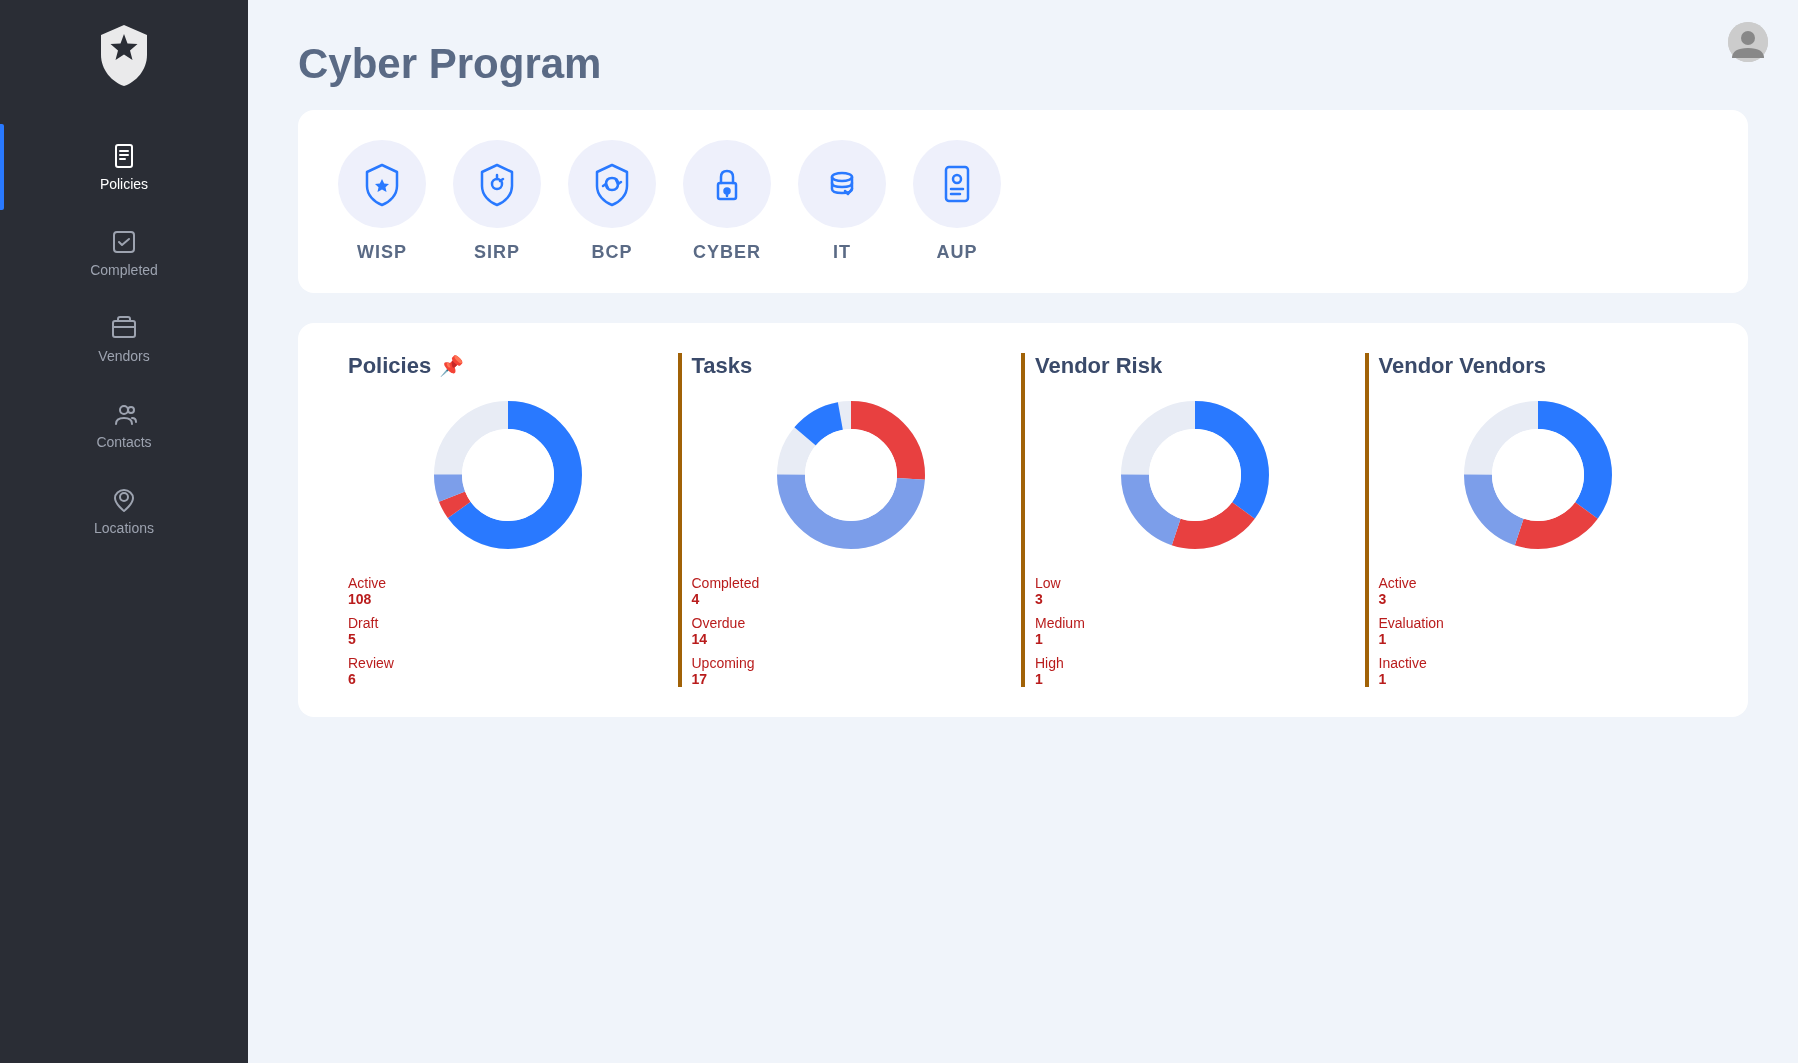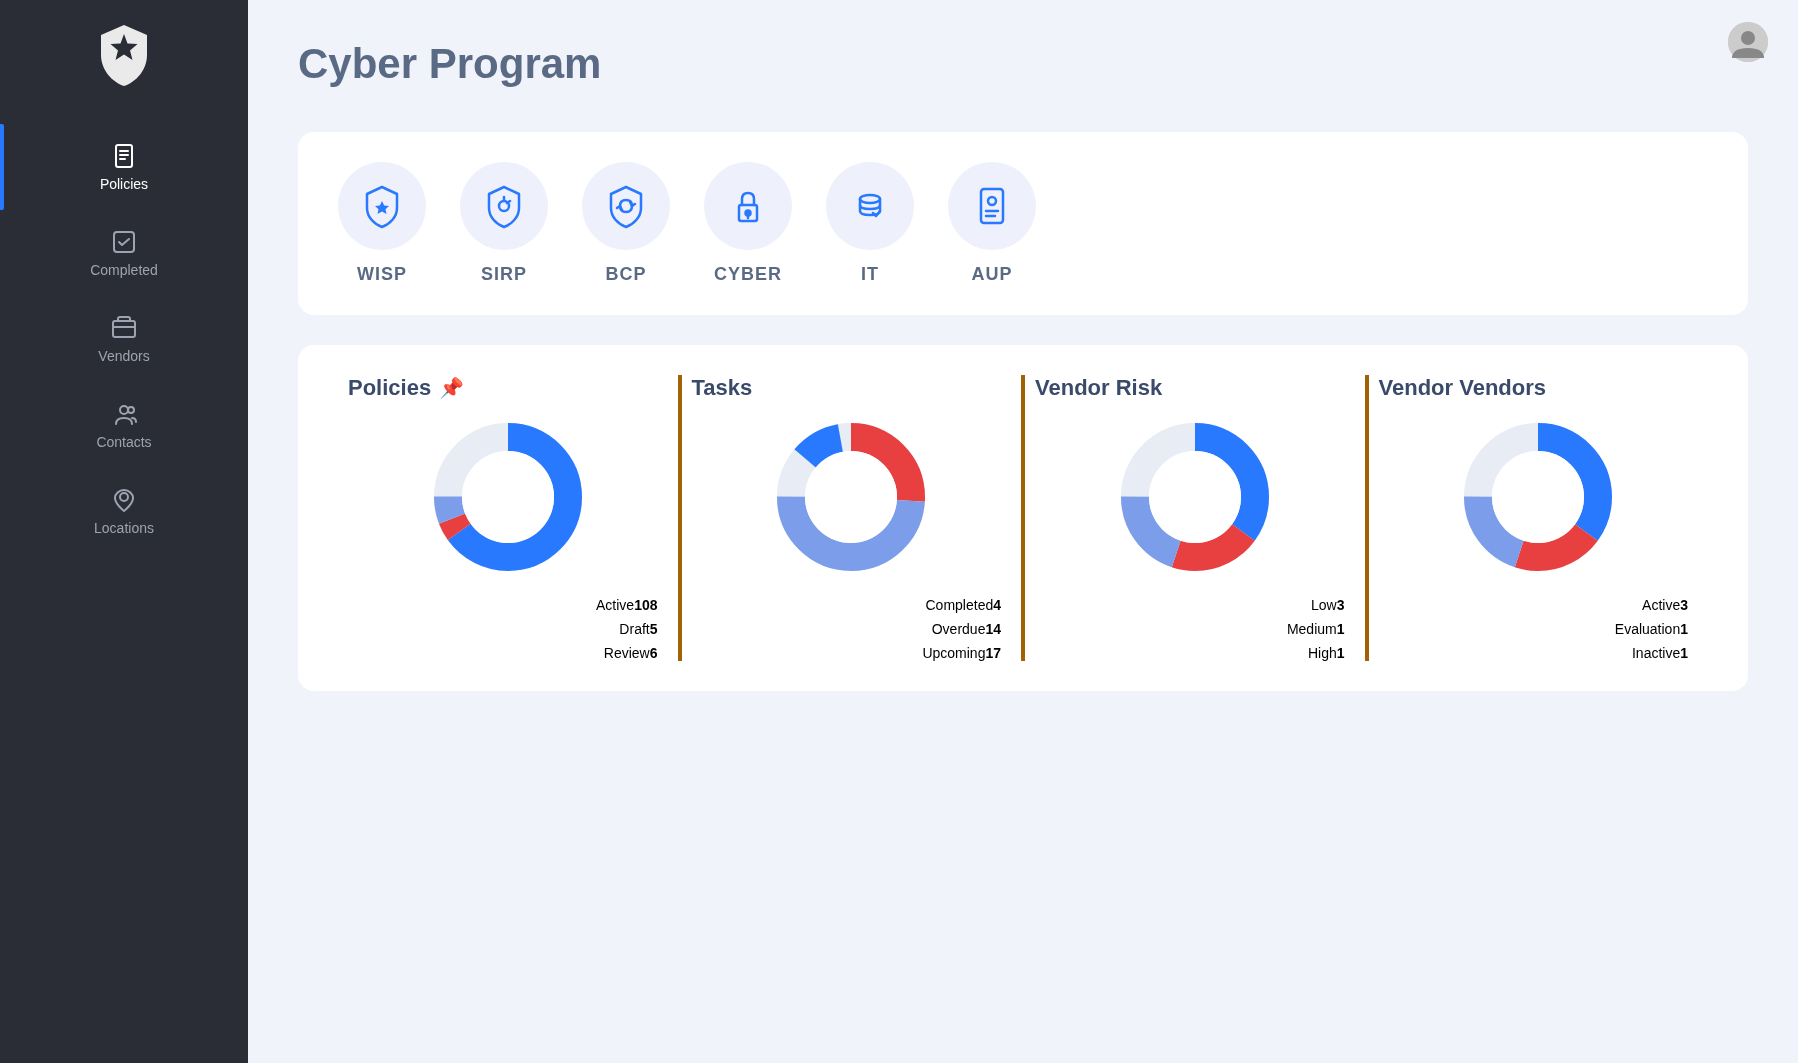--- a/index.html
+++ b/index.html
@@ -65,21 +65,21 @@
       background: #f0f4fa;
       padding: 40px 50px;
       overflow-y: auto;
       position: relative;
     }
 
     .page-title {
       font-size: 42px;
       font-weight: 600;
       color: #5a6a85;
-      margin-bottom: 44px;
+      margin-bottom: 22px;
     }
 
     
     .user-avatar {
       position: absolute;
       top: 22px;
       right: 30px;
       width: 40px; height: 40px;
       border-radius: 50%;
       background: #ccc;
@@ -88,21 +88,21 @@
       color: #555;
     }
 
     
     .policy-cards-section {
       background: white;
       border-radius: 16px;
       padding: 30px 40px;
       margin-bottom: 30px;
       display: flex;
-      gap: 34px;
+      gap: 27px;
       align-items: flex-end;
     }
     .policy-card {
       display: flex;
       flex-direction: column;
       align-items: center;
       gap: 14px;
       cursor: pointer;
     }
     .policy-card-icon {
@@ -173,24 +173,25 @@
 
     .chart-legend {
       width: 100%;
       padding-left: 10px;
       display: flex;
       flex-direction: column;
       gap: 8px;
     }
     .legend-row {
       display: flex;
-      justify-content: flex-end;
+      justify-content: center;
       font-size: 14px;
-      color: #000000;
+      color: #b91c1c;
       padding-right: 20px;
+      flex-direction: column;
     }
     .legend-label {}
     .legend-value {
       font-weight: 700;
     }
 
     
     .chart-block + .chart-block {
       border-left: 4px solid #a16207;
     }

